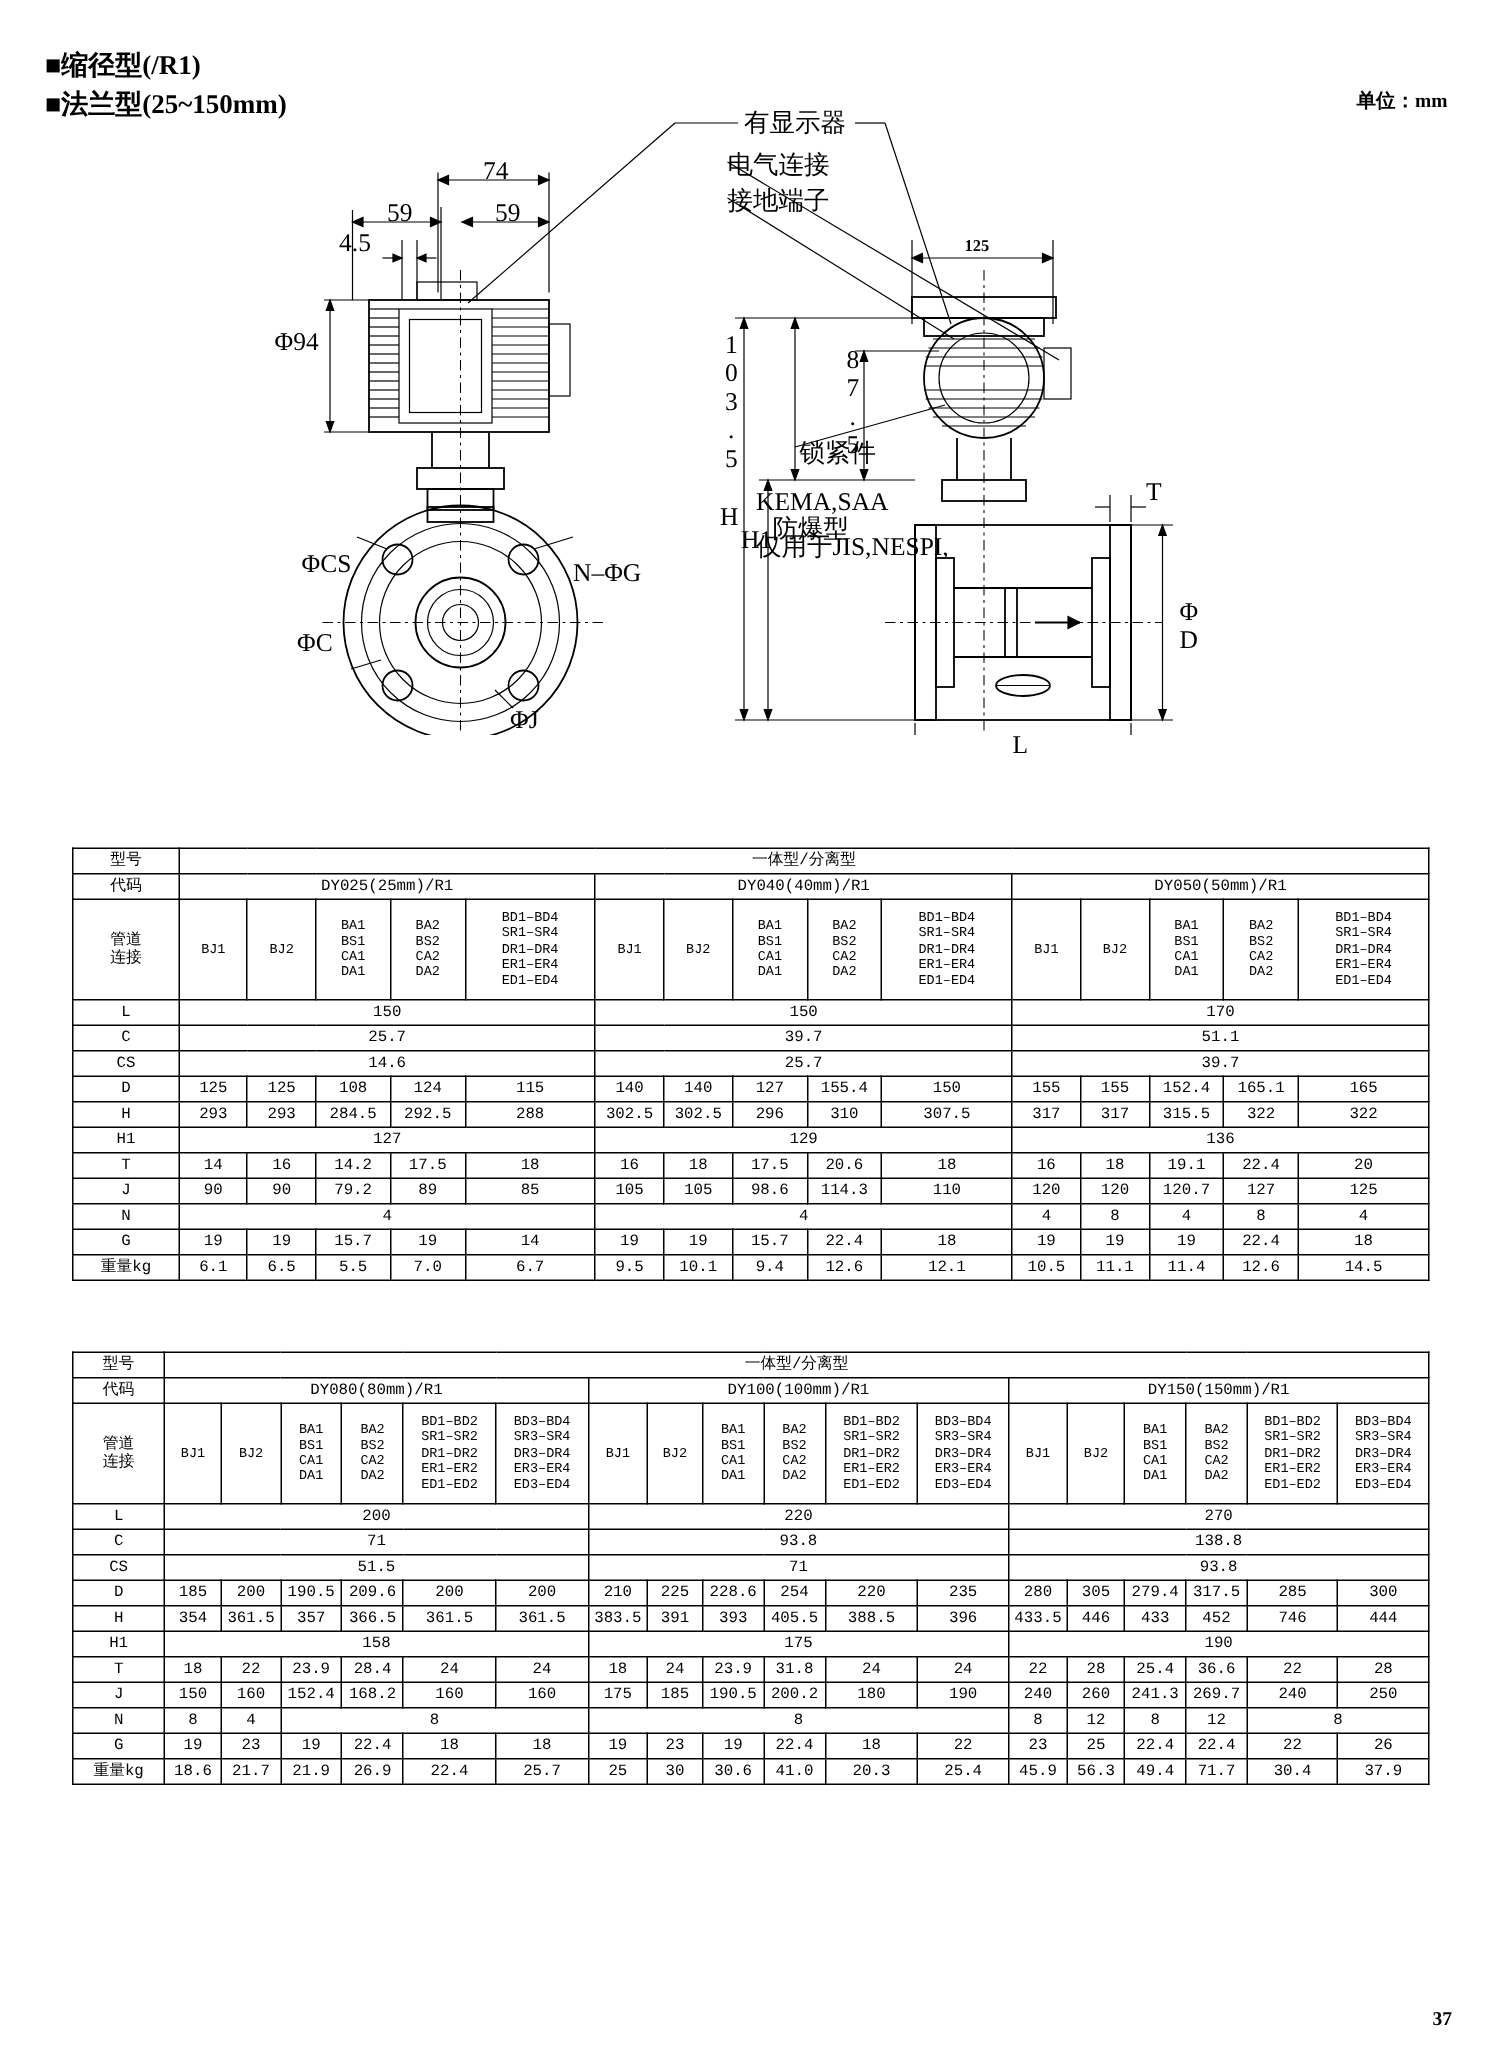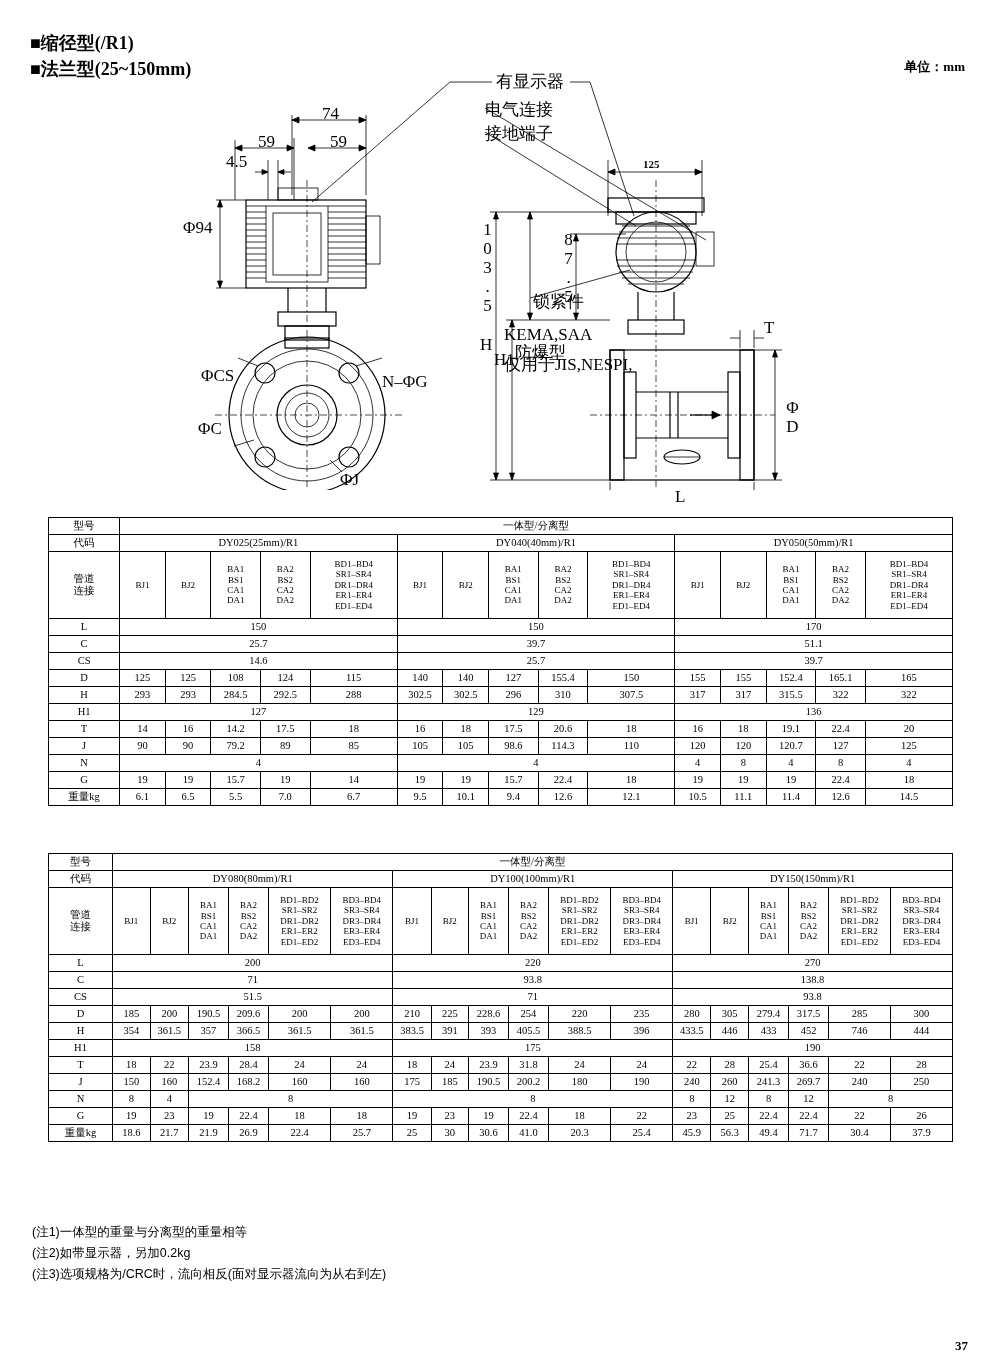--- a/index.html
+++ b/index.html
@@ -17,22 +17,23 @@
 
   
   .draw{position:absolute;left:30px;top:20px;width:940px;height:470px;}
   .lbl{position:absolute;font-size:17px;white-space:nowrap;}
   .lblb{position:absolute;font-size:11px;font-weight:bold;white-space:nowrap;}
   .vert{writing-mode:vertical-rl;text-orientation:upright;}
 
   
   table.spec{
     position:absolute;border-collapse:collapse;
-    font-family:Liberation Serif, serif;
+    font-family:Liberation Mono, monospace;
     font-size:10.5px;
+    margin-top:48px;
   }
   table.spec td{
     border:1px solid #000;text-align:center;vertical-align:middle;
     padding:1px 2px;line-height:1.15;
   }
   table.spec td.tall{height:64px;}
   .t1{left:48px;top:517px;width:905px;}
   .t2{left:48px;top:853px;width:905px;}
   .rowh{height:17px;}
   .multiline{font-size:9px;line-height:1.18;}
@@ -706,20 +707,15 @@
           <td>56.3</td>
           <td>49.4</td>
           <td>71.7</td>
           <td>30.4</td>
           <td>37.9</td>
         </tr>
       </tbody>
 
   </table>
 
-  <div class="notes">
-    <div>(注1)一体型的重量与分离型的重量相等</div>
-    <div>(注2)如带显示器，另加0.2kg</div>
-    <div>(注3)选项规格为/CRC时，流向相反(面对显示器流向为从右到左)</div>
-  </div>
 
   <div class="pageno">37</div>
 </div>
 
 </body></html>

